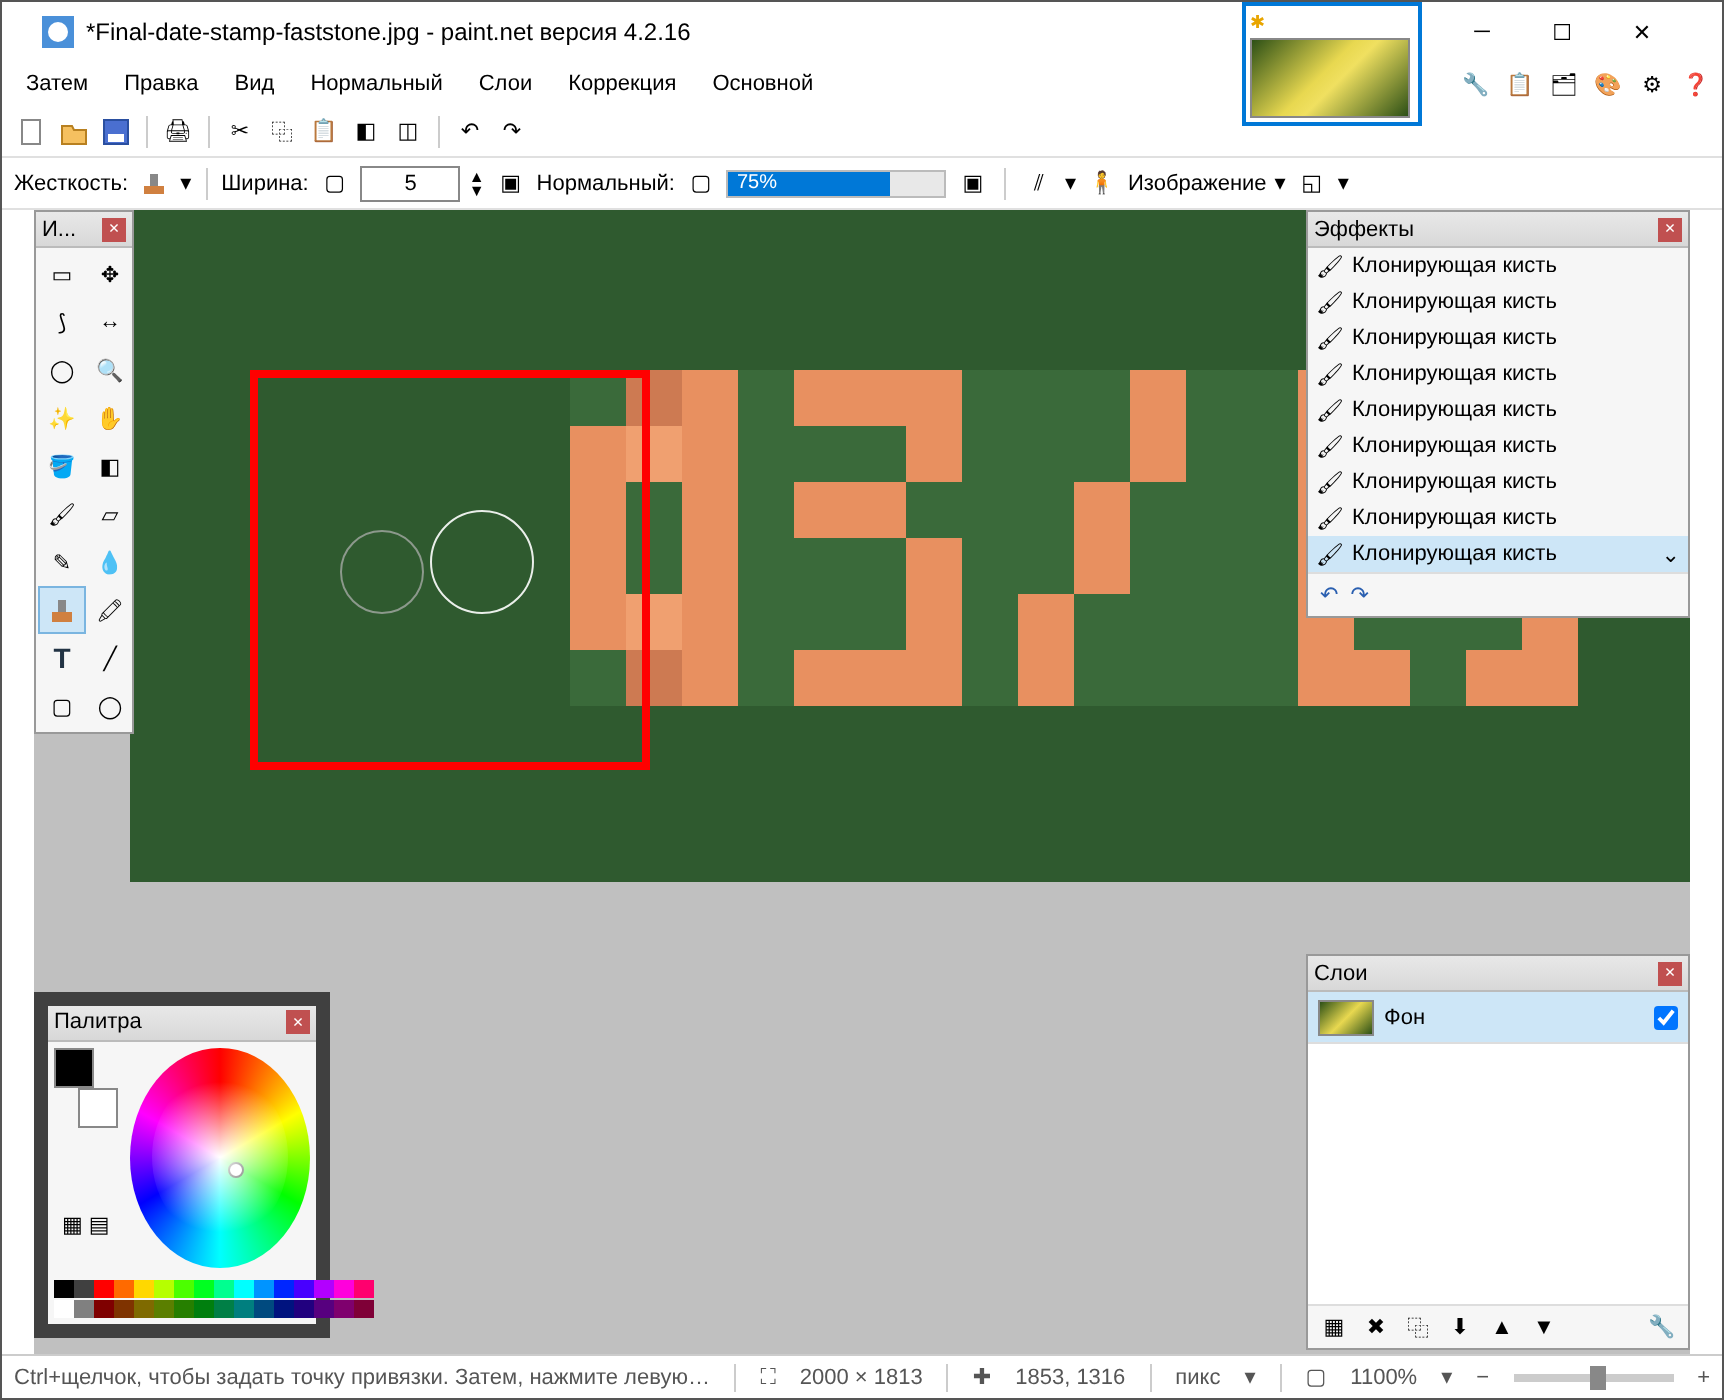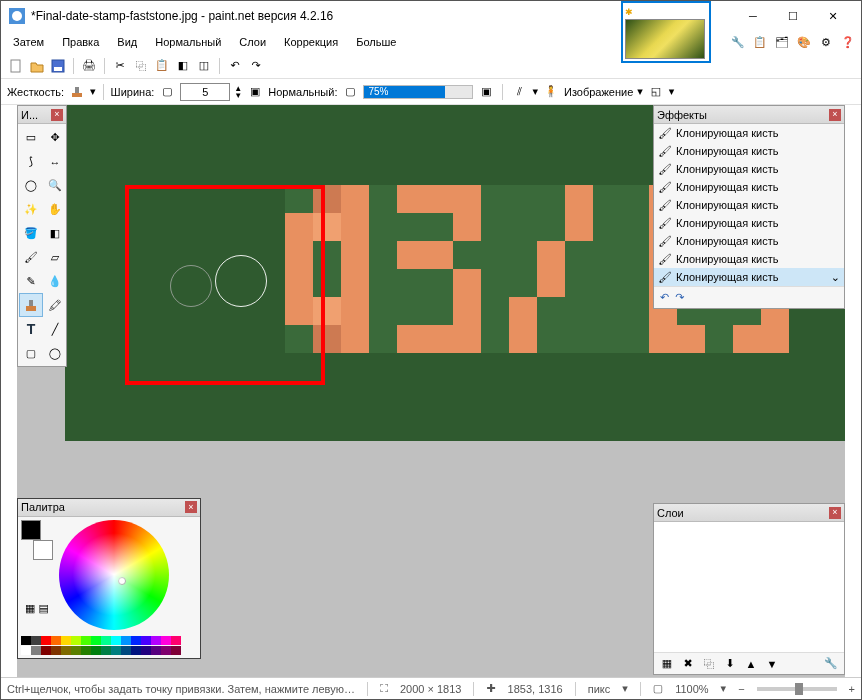--- a/index.html
+++ b/index.html
@@ -1,17 +1,17 @@
 <!DOCTYPE html>
 <html><head>
 <meta charset="utf-8">
 <style>
 * { box-sizing: border-box; margin: 0; padding: 0; font-family: "Segoe UI", Tahoma, sans-serif; font-size: 11px; }
 body { width: 862px; height: 700px; background: #fff; border: 1px solid #555; overflow: hidden; position: relative; }
-.title-bar { height: 30px; display: flex; align-items: center; padding: 0 8px; background: #fff; }
+.title-bar { height: 30px; display: flex; align-items: center; padding: 0 20px; background: #fff; }
 .title-bar .app-icon { width: 16px; height: 16px; margin-right: 6px; display: inline-flex; align-items: center; justify-content: center; }
 .title-text { flex: 1; font-size: 12px; color: #000; }
 .win-btns { display: flex; }
 .win-btn { width: 40px; height: 28px; display: flex; align-items: center; justify-content: center; color: #000; }
 .menu-bar { height: 22px; display: flex; align-items: center; padding: 0 4px; background: #fff; gap: 2px; }
 .menu-item { padding: 3px 8px; color: #000; }
 .thumb-strip { position: absolute; top: 0; right: 150px; width: 90px; height: 62px; border: 2px solid #0078d7; padding: 2px; background: #fff; }
 .thumb-star { font-size: 9px; color: #e8a500; }
 .thumb-img { width: 80px; height: 40px; background: linear-gradient(135deg,#2d5016 0%,#e8d850 45%,#f0e060 55%,#2d5016 100%); border: 1px solid #888; margin-top: 2px; }
 .toolbar { height: 26px; display: flex; align-items: center; padding: 2px 6px; gap: 3px; background: #fff; border-bottom: 1px solid #e0e0e0; }
@@ -35,21 +35,21 @@
 .panel-close { width: 12px; height: 12px; background: #c05050; color: #fff; display: flex; align-items: center; justify-content: center; font-size: 9px; line-height: 1; }
 .tool-grid { display: grid; grid-template-columns: 24px 24px; gap: 0; padding: 1px; }
 .tool-btn { width: 24px; height: 24px; display: flex; align-items: center; justify-content: center; border: 1px solid transparent; position: relative; }
 .tool-btn.sel { background: #cde6f7; border-color: #7ab5e0; }
 .history-panel { position: absolute; top: 0; right: 0; width: 192px; background: #f6f6f6; border: 1px solid #999; }
 .hist-list { max-height: 170px; overflow: hidden; }
 .hist-item { height: 18px; display: flex; align-items: center; gap: 4px; padding: 0 4px; }
 .hist-item.sel { background: #cde6f7; }
 .hist-ico { width: 14px; height: 14px; display: inline-flex; align-items: center; justify-content: center; }
 .hist-tools { height: 22px; display: flex; align-items: center; gap: 6px; padding: 0 6px; border-top: 1px solid #ddd; color: #2a5fb0; }
-.palette-panel { position: absolute; bottom: 18px; left: 0; width: 184px; background: #f6f6f6; border: 1px solid #404040; }
+.palette-panel { position: absolute; bottom: 8px; left: 0; width: 148px; background: #f6f6f6; border: 7px solid #404040; }
 .pal-top { display: flex; gap: 4px; padding: 3px; }
 .pal-select { flex: 1; height: 18px; border: 1px solid #888; font-size: 11px; padding: 0 3px; background: #fff; }
 .pal-more { color: #2a5fb0; padding: 2px 4px; }
 .pal-body { display: flex; gap: 6px; padding: 3px; }
 .swatch-pair { width: 32px; height: 40px; position: relative; }
 .swatch-fg { position: absolute; width: 20px; height: 20px; background: #000; border: 1px solid #888; top: 0; left: 0; }
 .swatch-bg { position: absolute; width: 20px; height: 20px; background: #fff; border: 1px solid #888; bottom: 0; right: 0; }
 .hue-wheel { width: 110px; height: 110px; border-radius: 50%; background: conic-gradient(red,yellow,lime,cyan,blue,magenta,red); position: relative; }
 .hue-wheel::after { content: ''; position: absolute; inset: 12%; border-radius: 50%; background: radial-gradient(circle,#fff 0%,transparent 70%); }
 .hue-cursor { position: absolute; width: 8px; height: 8px; border: 1px solid #000; border-radius: 50%; background: #fff; left: 54%; top: 52%; }
@@ -85,21 +85,21 @@
   </div>
 </div>
 
 <div class="menu-bar">
   <span class="menu-item">Затем</span>
   <span class="menu-item">Правка</span>
   <span class="menu-item">Вид</span>
   <span class="menu-item">Нормальный</span>
   <span class="menu-item">Слои</span>
   <span class="menu-item">Коррекция</span>
-  <span class="menu-item">Больше</span>
+  <span class="menu-item">Основной</span>
   <span style="margin-left:auto;display:flex;gap:4px;">
     <span class="tb-ico">🔧</span>
     <span class="tb-ico">📋</span>
     <span class="tb-ico">🗂</span>
     <span class="tb-ico">🎨</span>
     <span class="tb-ico">⚙</span>
     <span class="tb-ico">❓</span>
   </span>
 </div>
 
@@ -438,20 +438,25 @@
         <div style="--c: #7f006e;"></div>
         <div style="--c: #7f0037;"></div>
       </div>
   </div>
 
   <div class="layers-panel">
     <div class="panel-hdr">
         <span>Слои</span>
         <span class="panel-close">×</span>
       </div>
+    <div class="layer-row">
+      <div class="layer-thumb"></div>
+      <span>Фон</span>
+      <input type="checkbox" class="layer-chk" checked="" style="">
+    </div>
     <div class="layer-space"></div>
     <div class="layer-tools">
       <span class="tb-ico">▦</span>
       <span class="tb-ico">✖</span>
       <span class="tb-ico">⿻</span>
       <span class="tb-ico">⬇</span>
       <span class="tb-ico">▲</span>
       <span class="tb-ico">▼</span>
       <span style="margin-left:auto;" class="tb-ico">🔧</span>
     </div>

